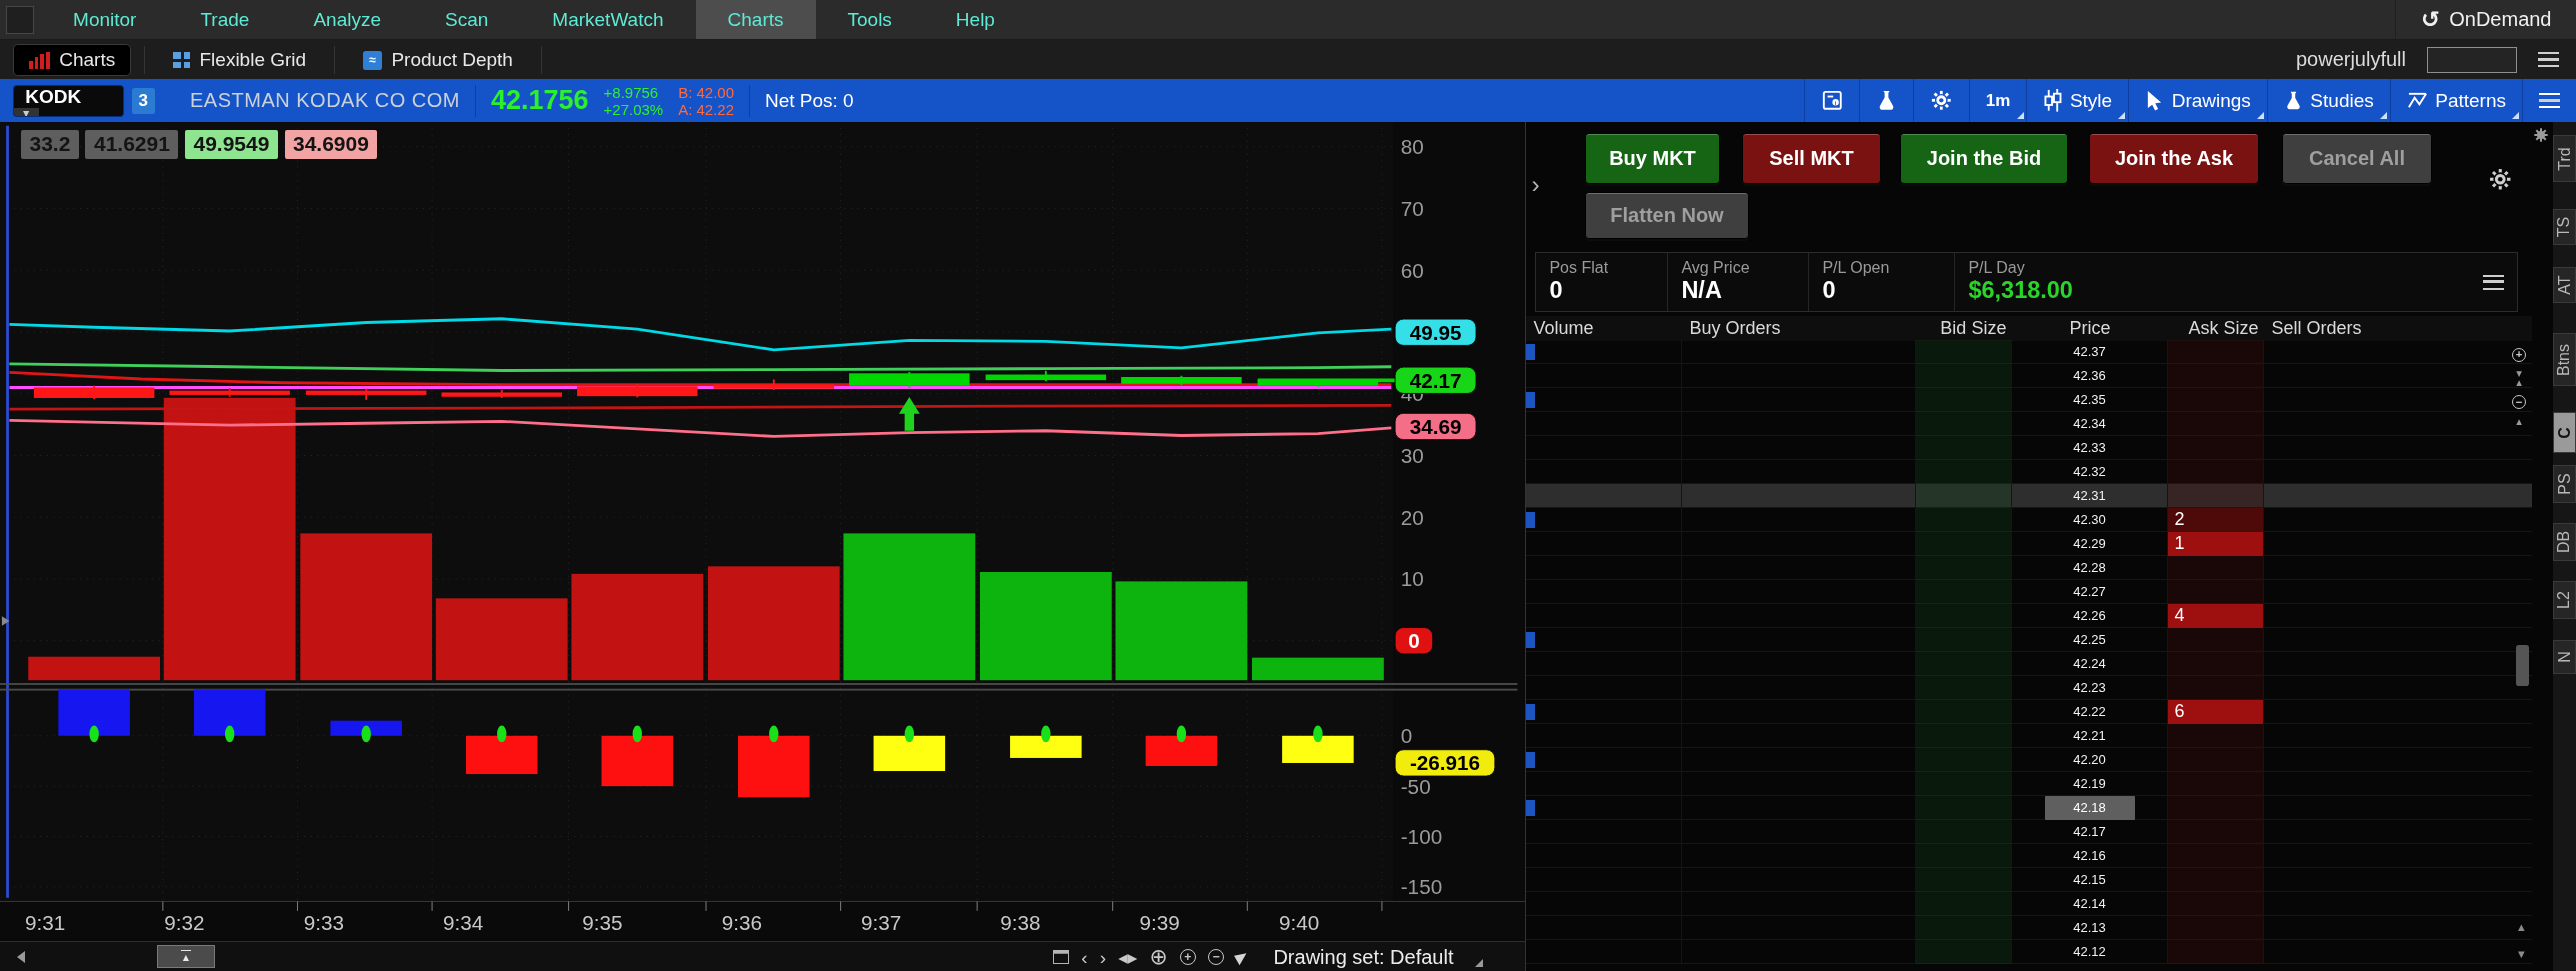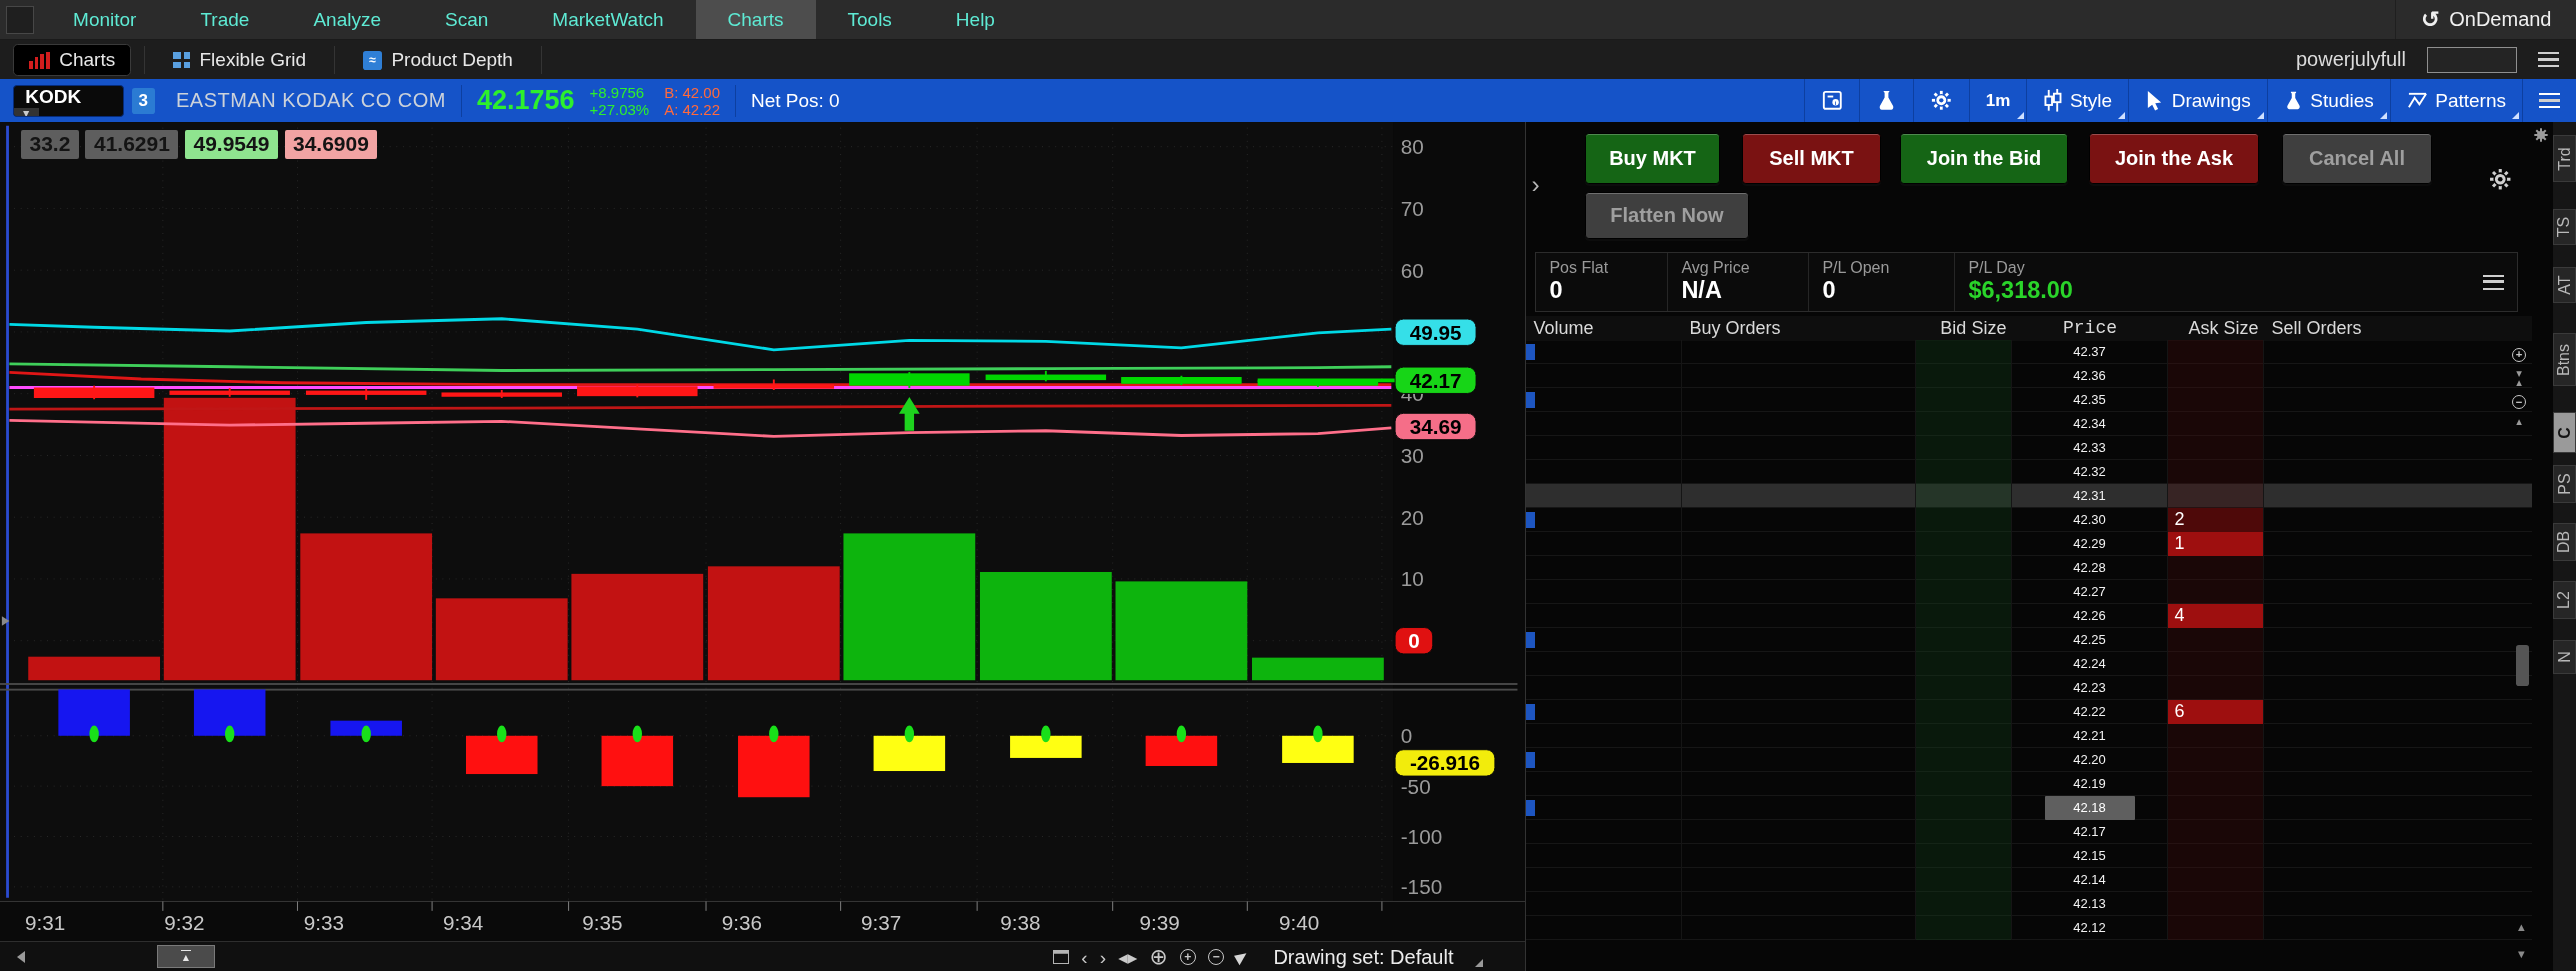--- a/index.html
+++ b/index.html
@@ -31,21 +31,21 @@
   #quickbox{width:90px;height:25.4px;background:#242424;border:1.9px solid #8f8f8f;}
   .burger{display:inline-block;width:21px;height:15px;border-top:2.8px solid #cfcfcf;border-bottom:2.8px solid #cfcfcf;position:relative;}
   .burger::after{content:"";position:absolute;left:0;right:0;top:3.8px;height:2.8px;background:#cfcfcf;}
 
   
   #symbolbar{position:absolute;left:0;top:79px;width:2576px;height:43px;background:#1553c8;display:flex;align-items:center;color:#fff;}
   #symbox{display:flex;margin-left:13px;width:111px;height:32px;background:#0a0a0a;border-radius:3.8px;overflow:hidden;border:0.9px solid #062c7a;flex-direction:column;}
   #symbox .sym{flex:1;display:flex;align-items:center;padding-left:11.3px;font-size:19px;font-weight:bold;color:#fff;}
   #symbox .arr{width:24.5px;background:#333;display:flex;align-items:center;justify-content:center;color:#ccc;font-size:10.4px;}
   #linkbadge{margin-left:7.5px;width:23.5px;height:26px;background:#2b7bd3;border-radius:2.8px;display:flex;align-items:center;justify-content:center;font-size:17px;font-weight:bold;color:#fff;}
-  #coname{margin-left:21px;font-size:20px;color:#ccd2da;letter-spacing:0.5px;}
+  #coname{margin-left:35px;font-size:20px;color:#ccd2da;letter-spacing:0.5px;}
   .bsep{width:0.9px;height:32px;background:#0d3fa0;margin:0 15px;}
   #lastpx{font-size:27px;font-weight:bold;color:#2df02d;}
   .twoline{display:flex;flex-direction:column;justify-content:center;line-height:17px;font-size:15px;}
   .grn{color:#2df02d;} .orng{color:#ff6a3d;}
   #netpos{font-size:19px;color:#fff;}
   #bar-right{margin-left:auto;display:flex;align-items:center;height:100%;}
   .bicon{position:relative;display:flex;align-items:center;gap:7.5px;padding:0 16px;height:100%;border-left:0.9px solid #0d3fa0;font-size:19px;color:#fff;}
   .dd::after{content:"";position:absolute;right:2.8px;bottom:2.8px;border-left:7.5px solid transparent;border-bottom:7.5px solid #cfe0ff;}
   .bicon svg{display:block;}
   #tf-label{font-size:17px;font-weight:bold;}
@@ -77,21 +77,21 @@
   #at-gear{position:absolute;right:41px;top:45px;}
   #at-summary{position:absolute;left:9.4px;top:130px;width:983px;height:60px;background:#0b0b0b;border:0.9px solid #2c2c2c;display:flex;}
   .sumcell{padding:5.6px 0 0 13px;border-right:0.9px solid #262626;}
   .sumcell .lab{color:#9a9a9a;font-size:16px;}
   .sumcell .val{color:#fff;font-size:23.5px;font-weight:bold;margin-top:0.9px;}
   .sumcell .val.pl{color:#2ad42a;}
   #sum-burger{margin-left:auto;align-self:center;margin-right:13px;}
   #at-header{position:absolute;left:0;top:194px;width:1006px;height:24.5px;background:#0e0e0e;display:grid;grid-template-columns:156px 234px 96px 156px 96px 1fr;color:#dadada;font-size:18px;align-items:center;}
   #at-header .h1{padding-left:7.5px;}
   #at-header .hr{text-align:right;padding-right:5.6px;}
-  #at-header .hc{text-align:center;font-family:Liberation Mono, monospace;}
+  #at-header .hc{text-align:center;}
   #hdr-gear{position:absolute;right:3.8px;top:4.7px;}
   #at-rows{position:absolute;left:0;top:218px;width:1006px;bottom:0;overflow:hidden;}
   .lrow{display:grid;grid-template-columns:156px 234px 96px 156px 96px 1fr;height:24px;border-bottom:0.9px solid #161616;position:relative;}
   .lrow.hl{background:#2e2e2e;}
   .vcell{position:relative;border-right:0.9px solid #151515;}
   .vmark{position:absolute;left:0;top:3.8px;width:8.5px;height:16px;background:#1d55c0;}
   .bocell{border-right:0.9px solid #151515;}
   .bidc{background:rgba(18,70,25,.30);border-right:0.9px solid #151515;}
   .prc{color:#f2f2f2;font-size:13px;text-align:center;line-height:23.5px;border-right:0.9px solid #151515;}
   .prc .pill{display:inline-block;min-width:90px;background:#5f5f5f;color:#fff;border-radius:0.9px;}
@@ -651,20 +651,28 @@
           <div class="bocell"></div>
           <div class="bidc"></div>
           <div class="prc">42.17</div>
           <div class="askc"></div>
           <div></div>
         </div>
         <div class="lrow">
           <div class="vcell"></div>
           <div class="bocell"></div>
           <div class="bidc"></div>
+          <div class="prc">42.16</div>
+          <div class="askc"></div>
+          <div></div>
+        </div>
+        <div class="lrow">
+          <div class="vcell"></div>
+          <div class="bocell"></div>
+          <div class="bidc"></div>
           <div class="prc">42.15</div>
           <div class="askc"></div>
           <div></div>
         </div>
         <div class="lrow">
           <div class="vcell"></div>
           <div class="bocell"></div>
           <div class="bidc"></div>
           <div class="prc">42.14</div>
           <div class="askc"></div>

